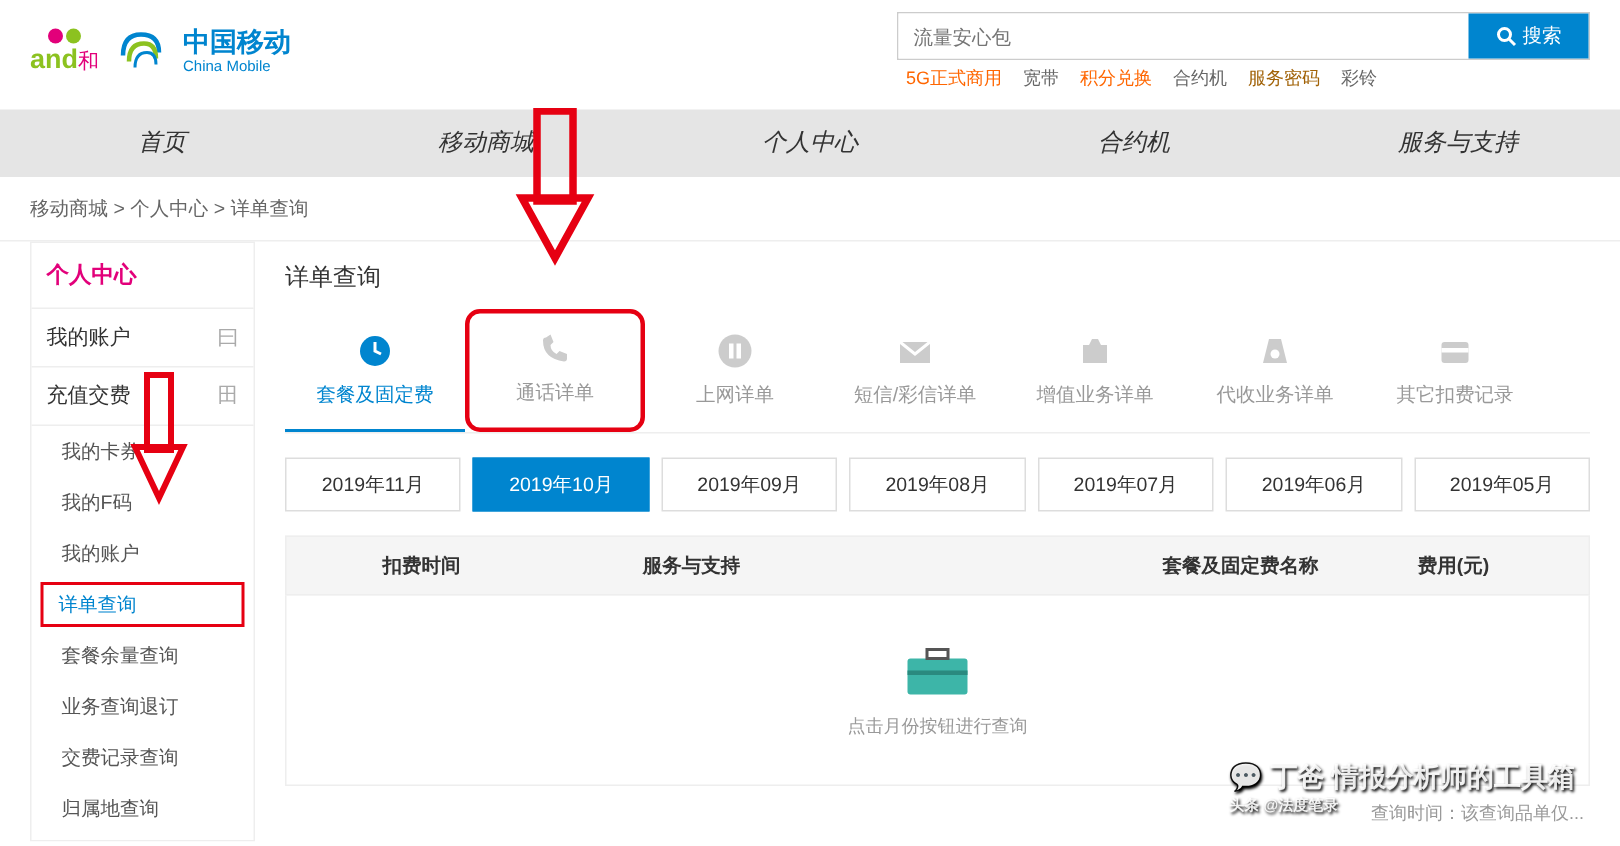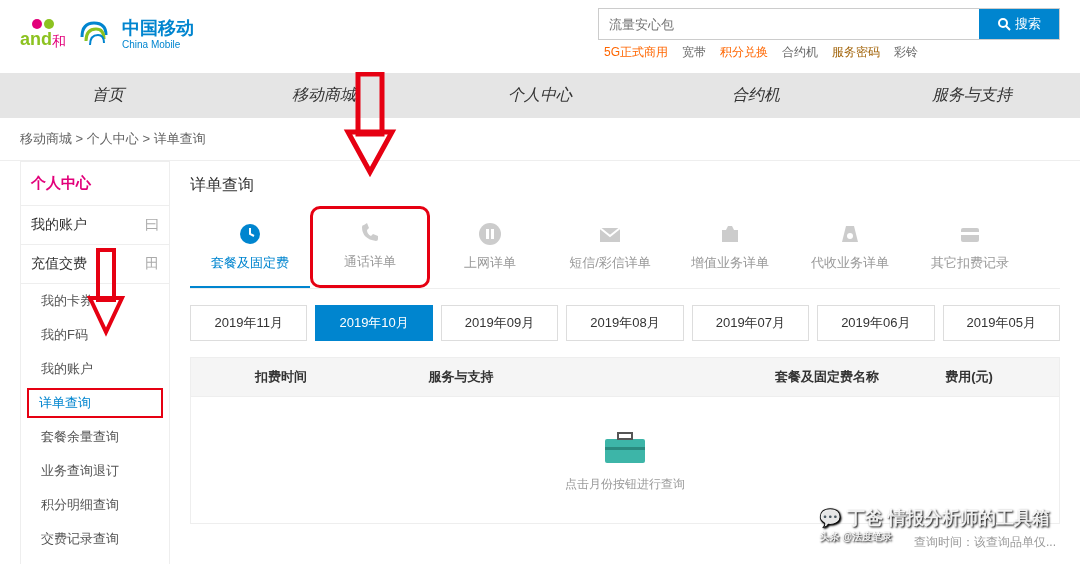--- a/index.html
+++ b/index.html
@@ -125,21 +125,20 @@
       <span>充值交费</span>
         <span class="plus-minus">田</span>
     </div>
     <div id="sidebar-items">
         <div class="side-sub">我的卡券</div>
         <div class="side-sub">我的F码</div>
         <div class="side-sub">我的账户</div>
         <div class="side-sub active">详单查询</div>
         <div class="side-sub">套餐余量查询</div>
         <div class="side-sub">业务查询退订</div>
-        <div class="side-sub">积分明细查询</div>
         <div class="side-sub">交费记录查询</div>
         <div class="side-sub">归属地查询</div>
       </div>
   </div>
 
   <div class="content">
     <div class="content-title">详单查询</div>
     <div class="tab-bar" id="tab-bar">
         <div class="tab active">
           <svg class="tab-icon" viewBox="0 0 28 28">

